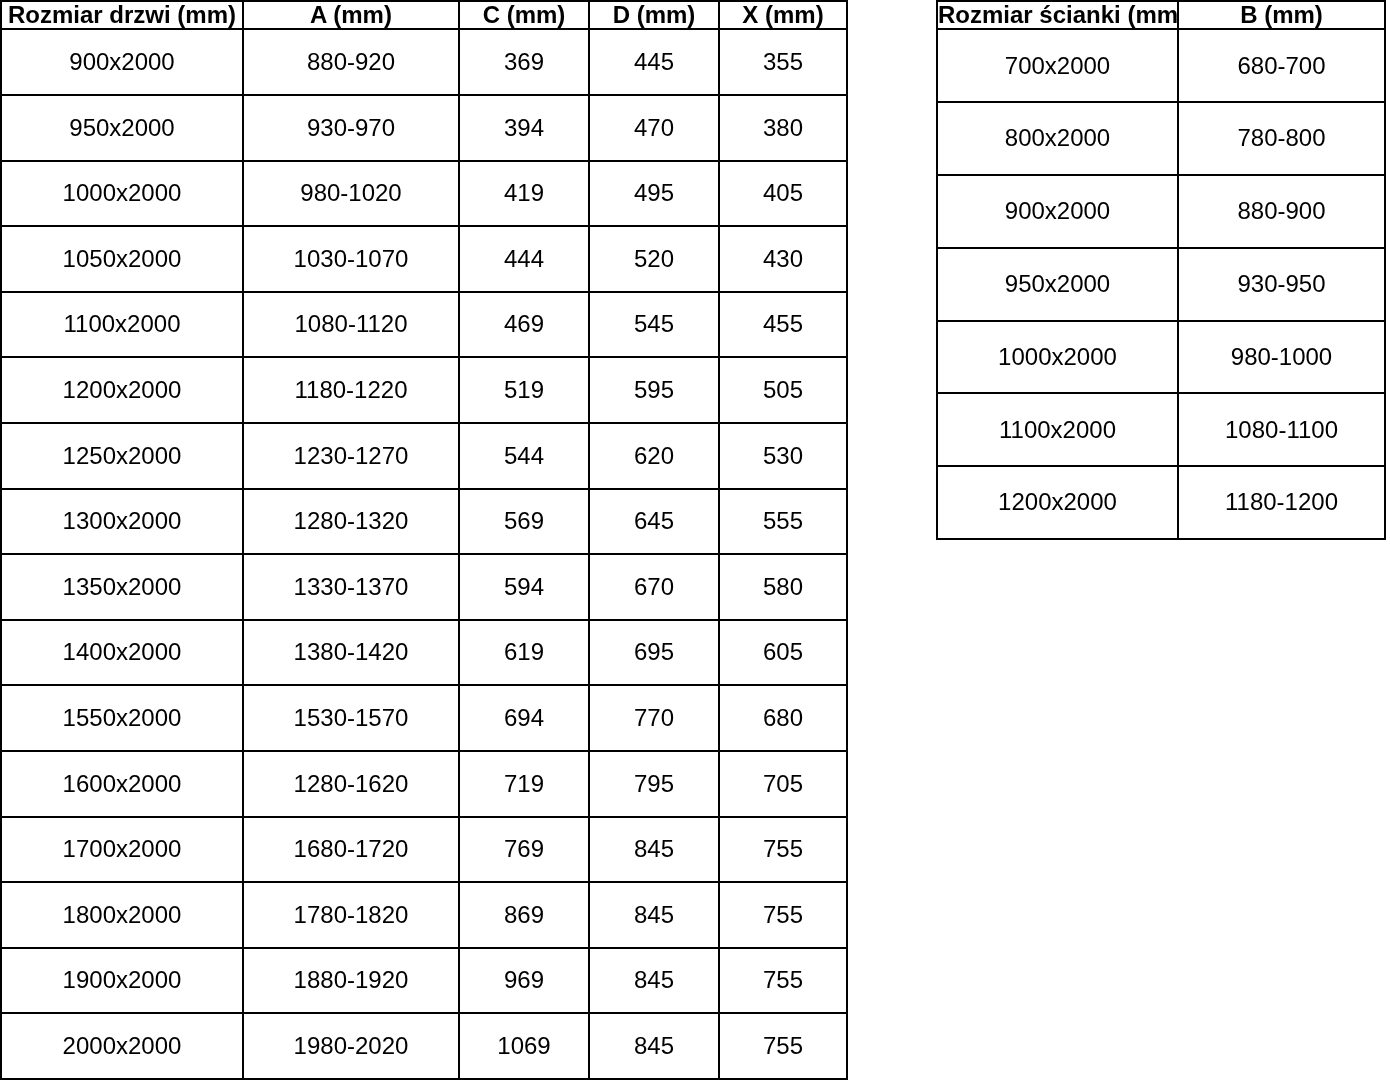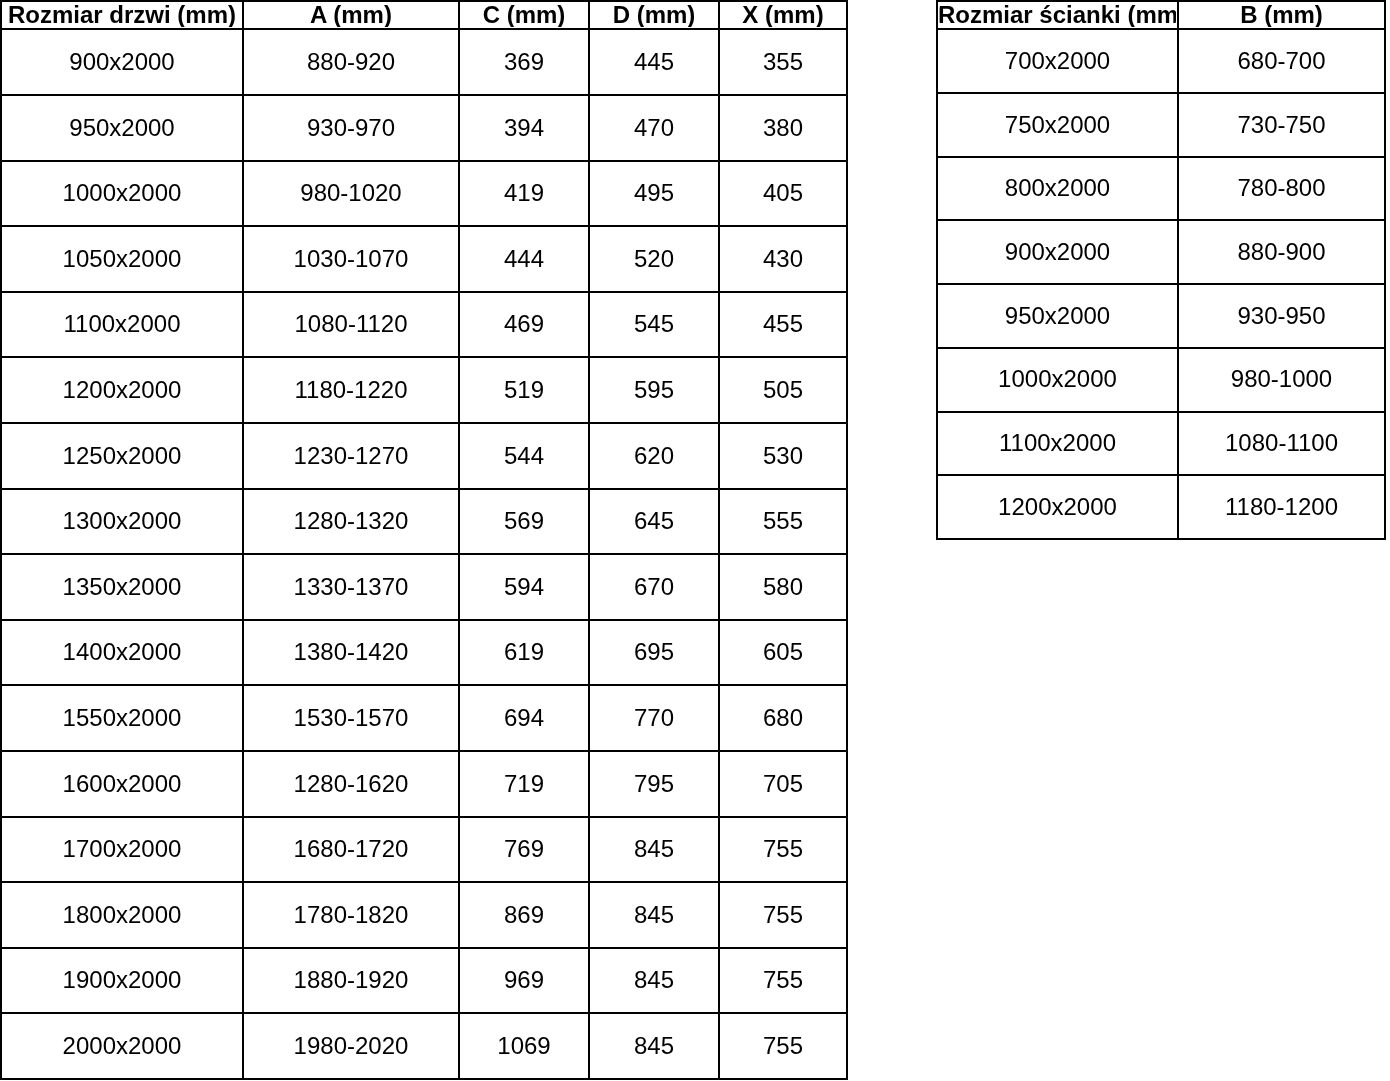--- a/index.html
+++ b/index.html
@@ -30,21 +30,20 @@
     vertical-align: middle;
     padding: 0;
     font-size: 24px;
     line-height: 1.1;
     color: #000000;
     overflow: hidden;
     white-space: nowrap;
   }
   table.spec th {
     font-weight: bold;
-    border-radius: 8px;
   }
   #door-table {
     left: 0px;
     top: 0px;
     width: 846px;
     height: 1080px;
   }
   #wall-table {
     left: 936px;
     top: 0px;
@@ -200,24 +199,20 @@
           <th>Rozmiar ścianki (mm)</th>
           <th>B (mm)</th>
         </tr>
       </thead>
       <tbody>
         <tr>
           <td>700x2000</td>
           <td>680-700</td>
         </tr>
         <tr>
-          <td>750x2000</td>
-          <td>730-750</td>
-        </tr>
-        <tr>
           <td>800x2000</td>
           <td>780-800</td>
         </tr>
         <tr>
           <td>900x2000</td>
           <td>880-900</td>
         </tr>
         <tr>
           <td>950x2000</td>
           <td>930-950</td>

